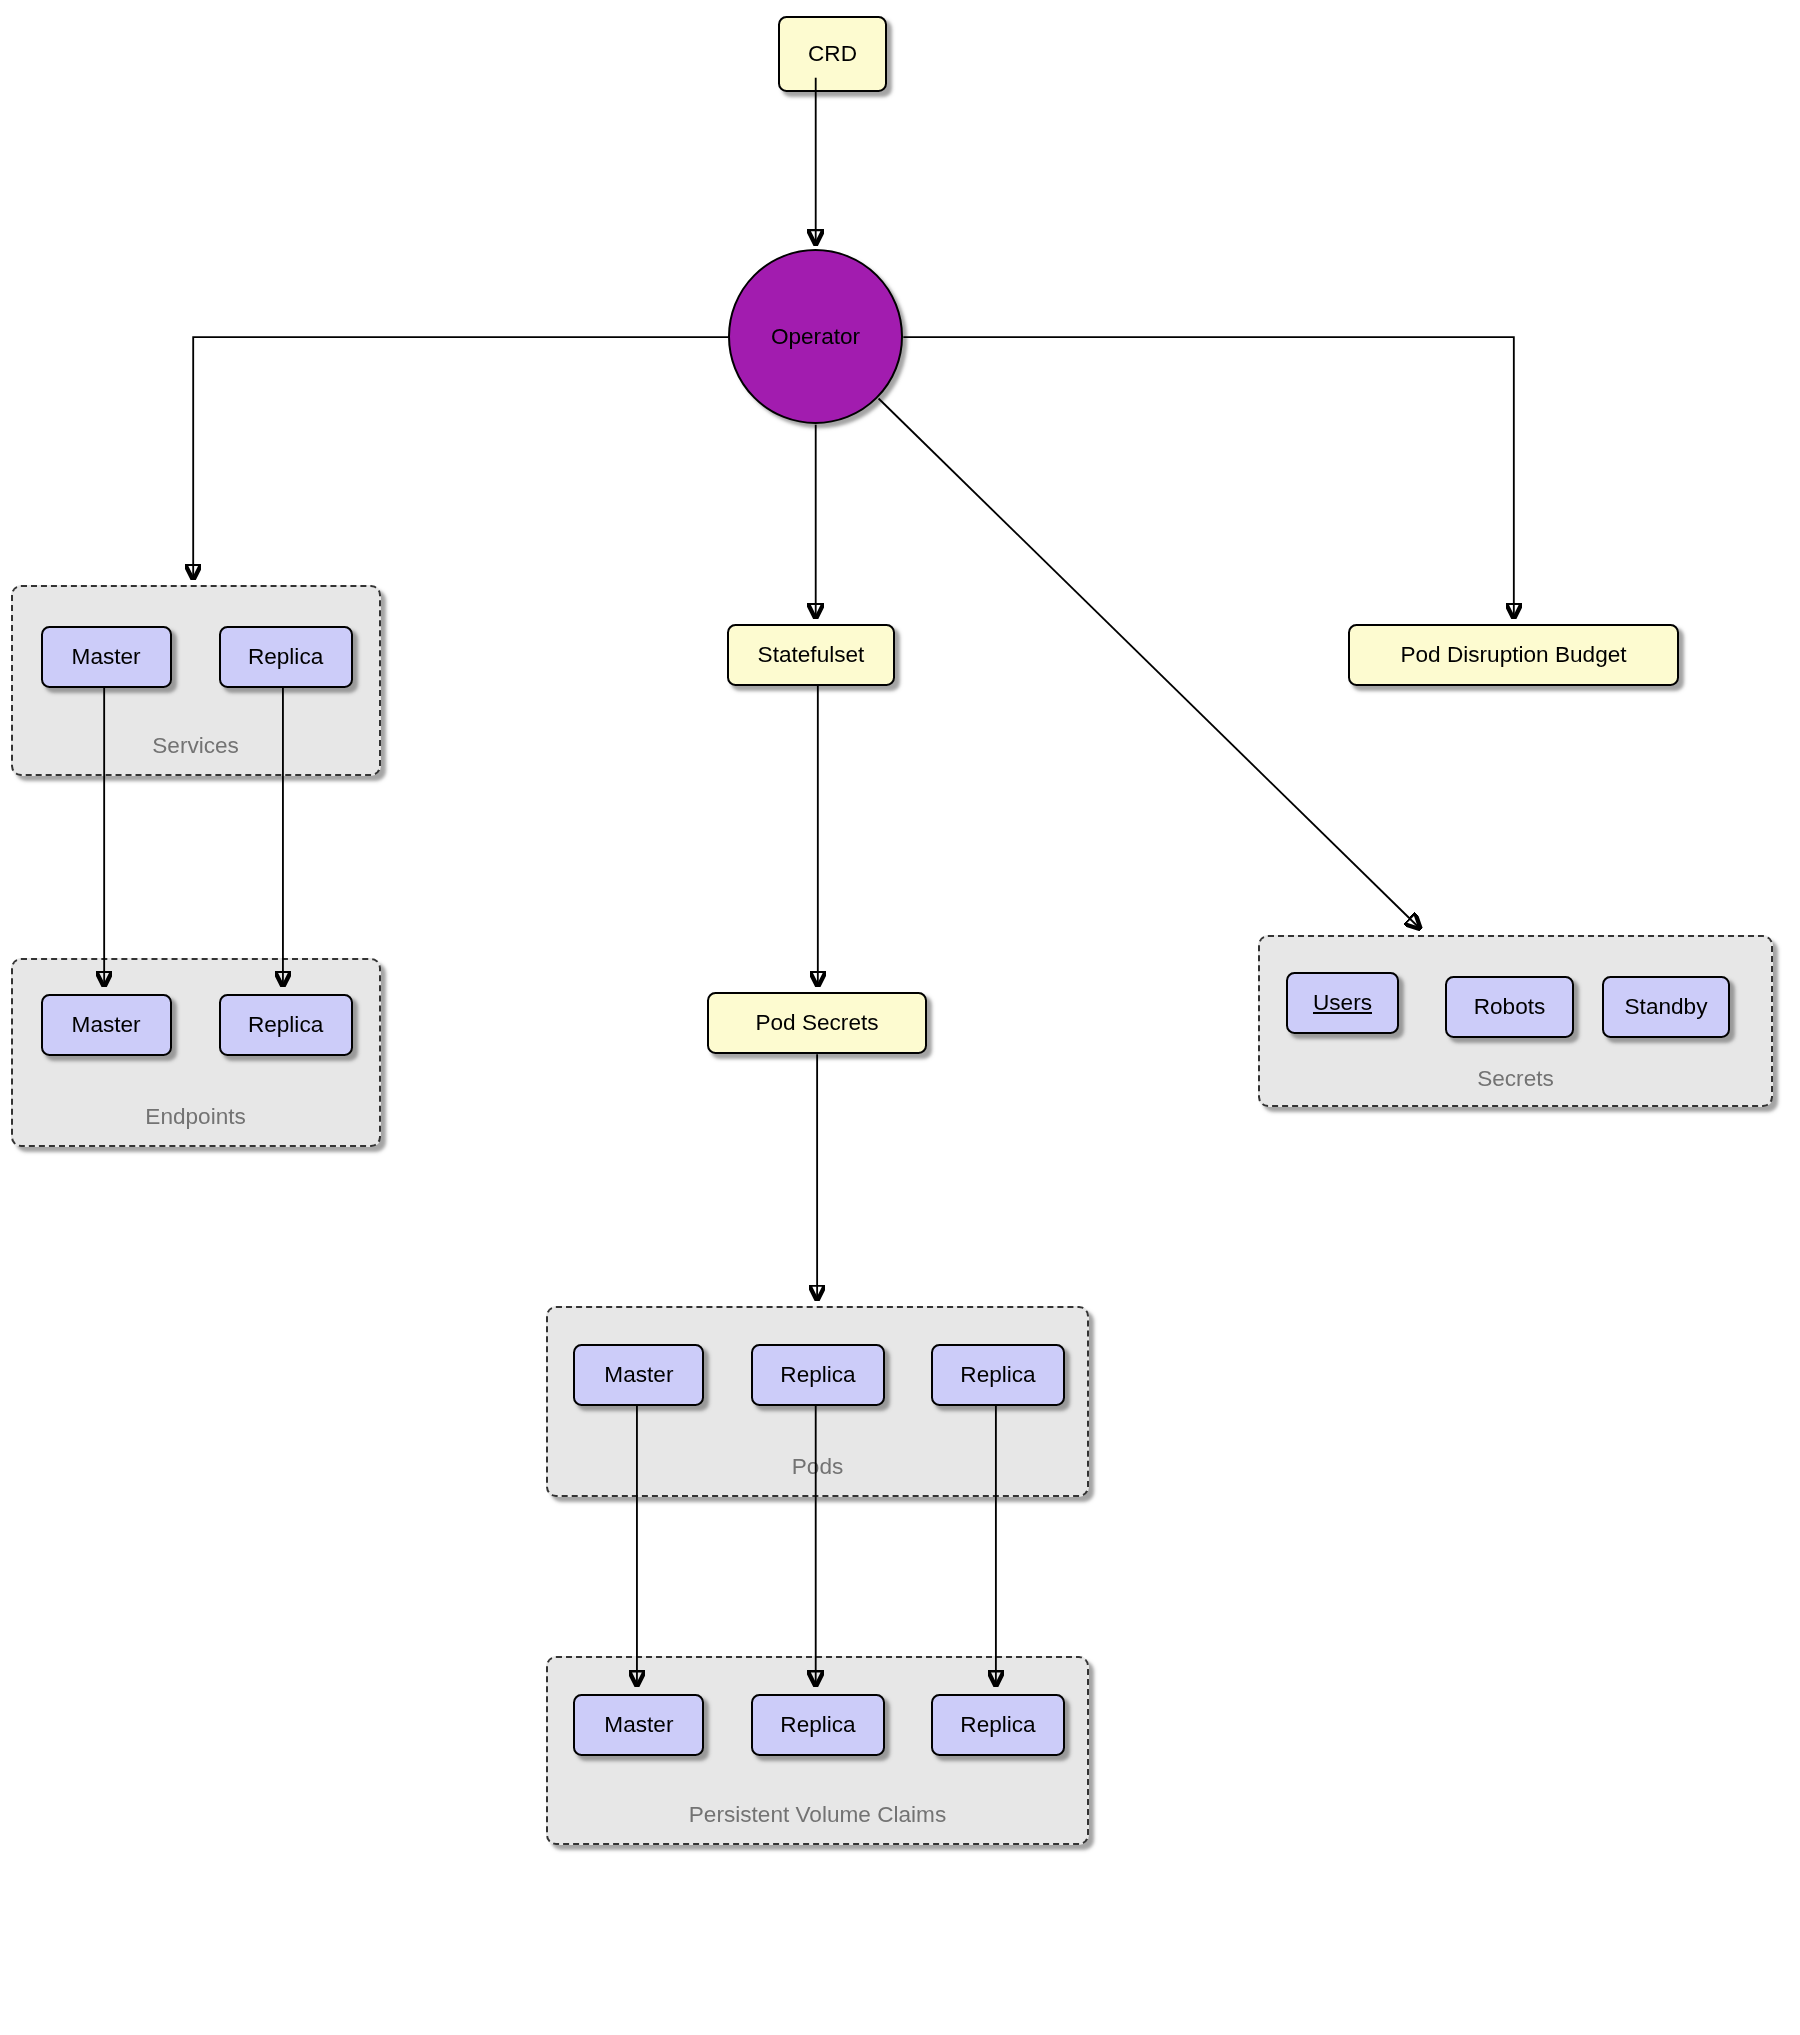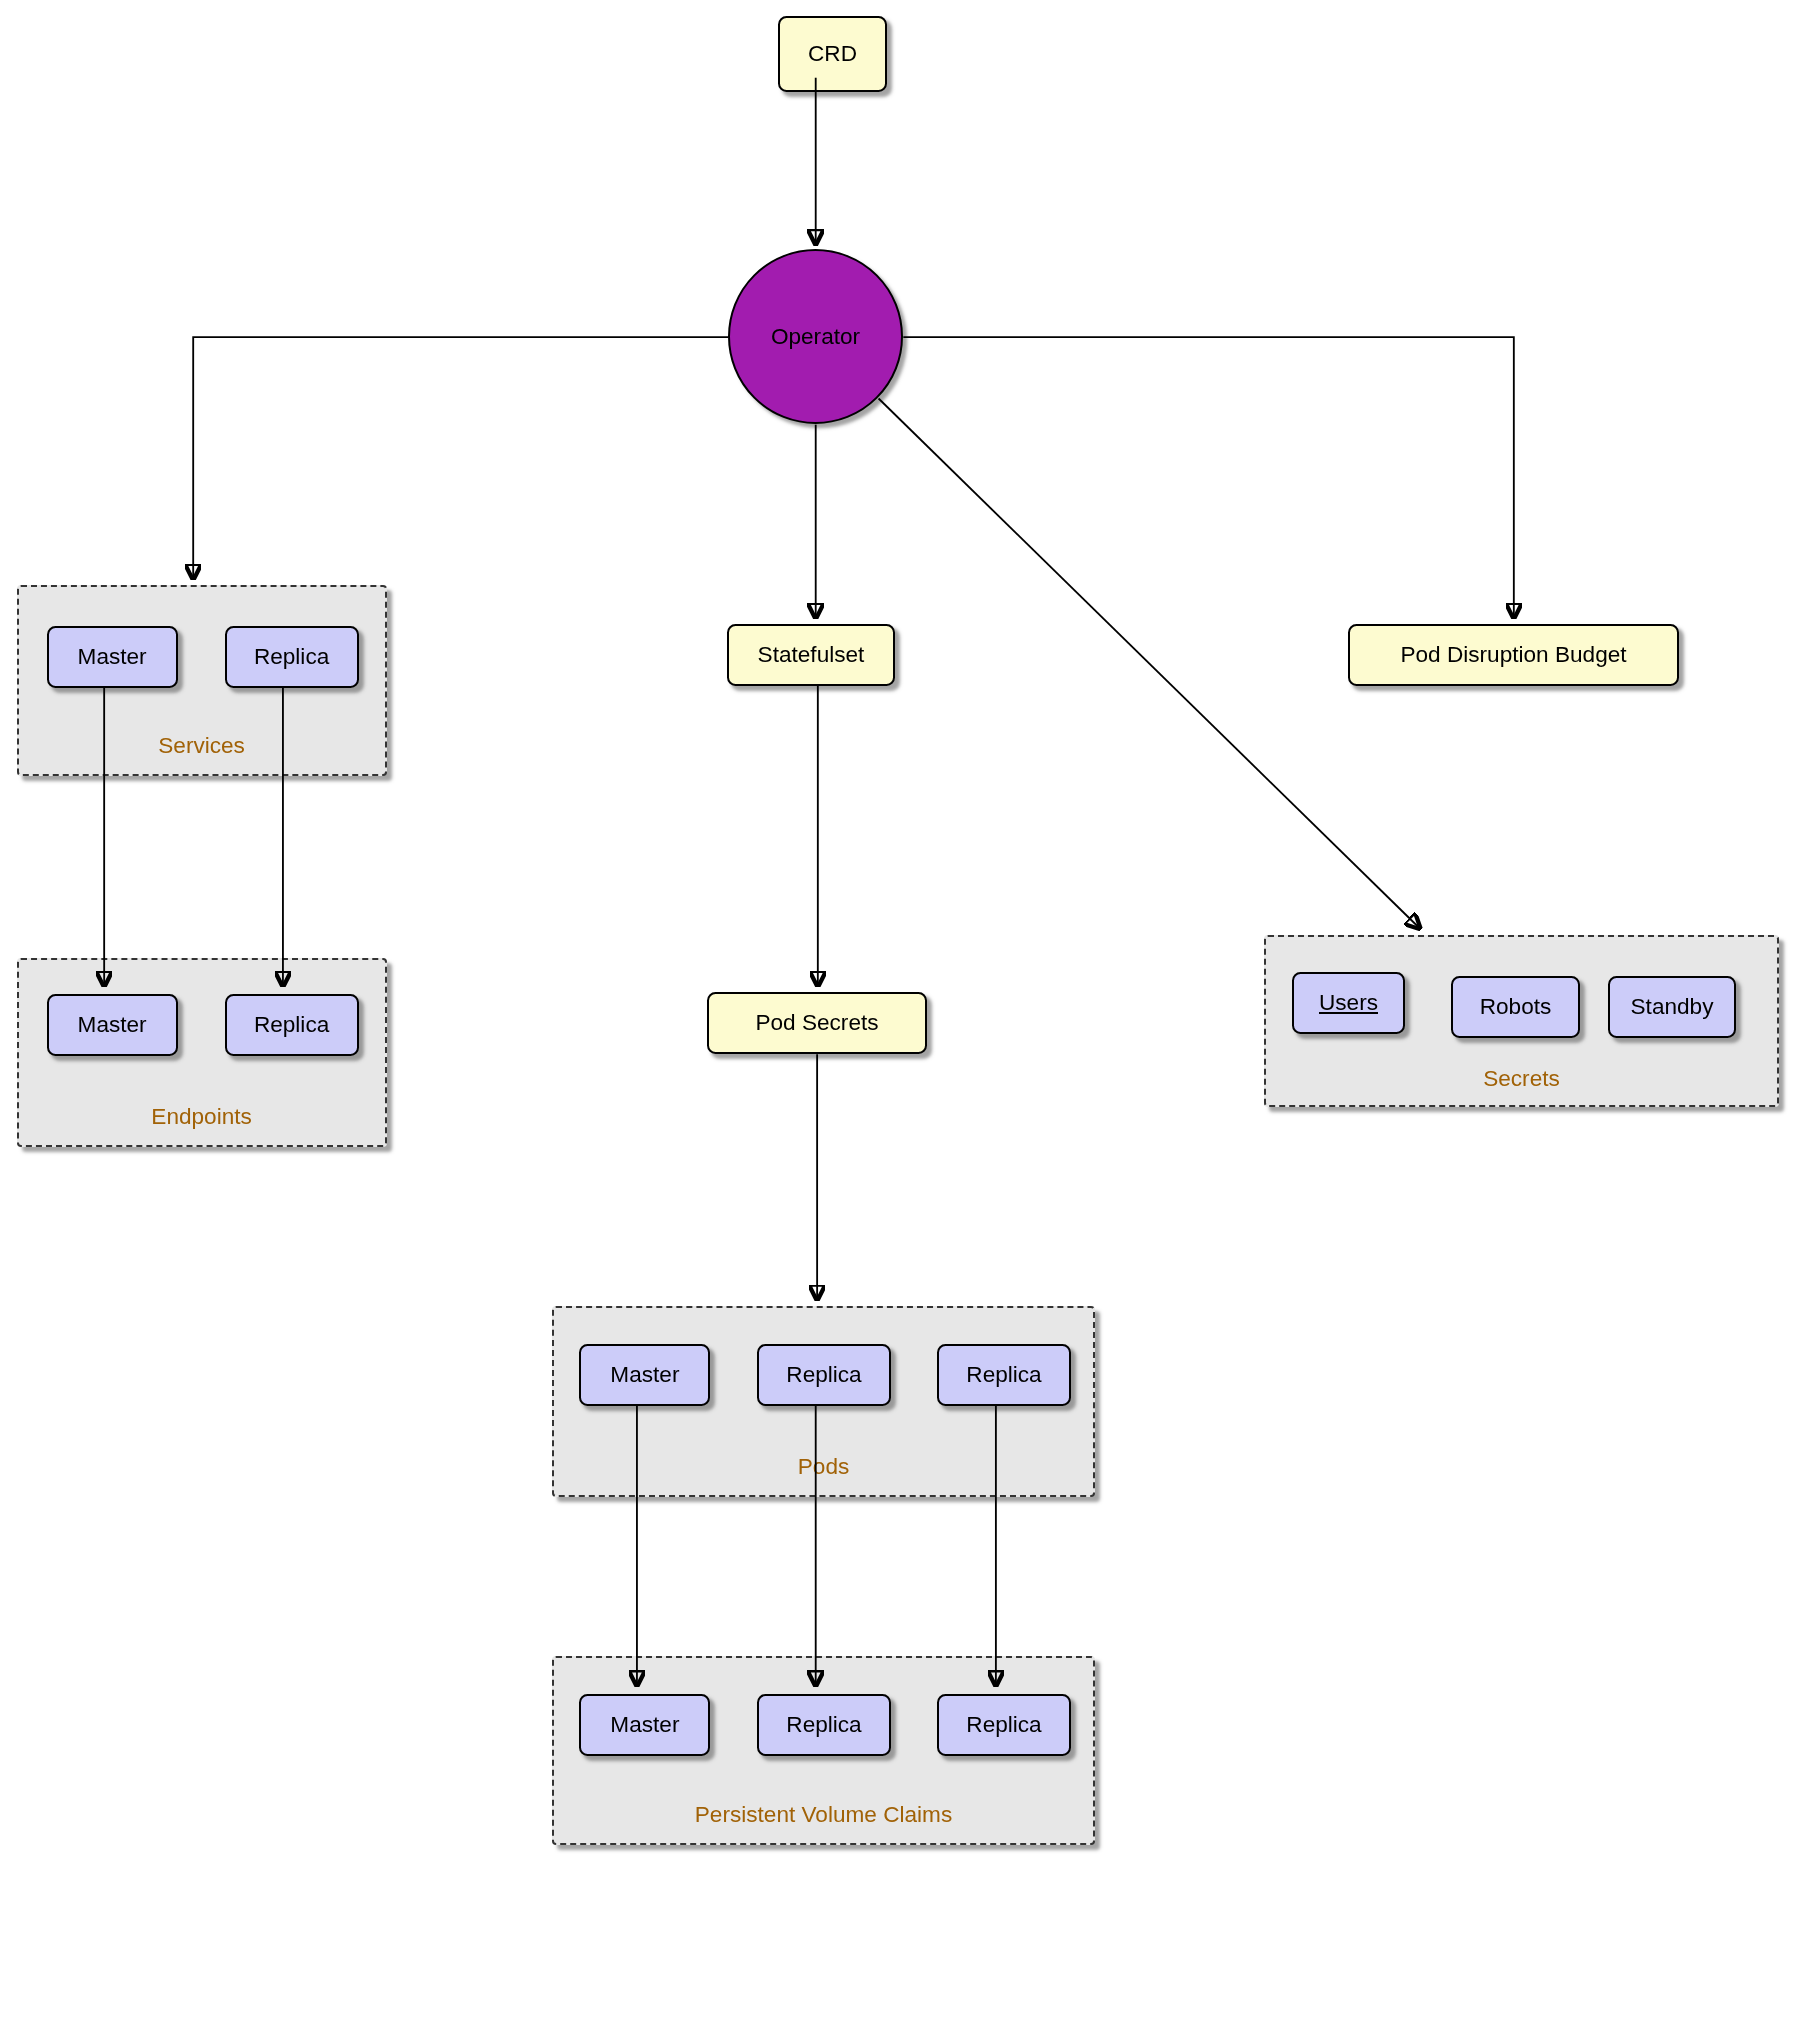--- a/index.html
+++ b/index.html
@@ -31,33 +31,32 @@
   .yellow { background: #fdfbd0; }
   .purple { background: #ccccf9; }
   .circle {
     border-radius: 50%;
     background: #a21caf;
   }
   .group {
     position: absolute;
     background: #e7e7e7;
     border: 2.1px dashed #333333;
-    border-radius: 4px;
+    border-radius: 10px;
     box-shadow: 5px 5px 3.5px rgba(90, 90, 90, 0.55);
     box-sizing: border-box;
-    margin-left: 6px;
   }
   .group-label {
     position: absolute;
     left: 0;
     right: 0;
     bottom: 15.5px;
     text-align: center;
     font-size: 22.6px;
-    color: #a16207;
+    color: #737373;
   }
   #edges {
     position: absolute;
     left: 0;
     top: 0;
     width: 1801px;
     height: 2035px;
     pointer-events: none;
   }
   #edges path {

